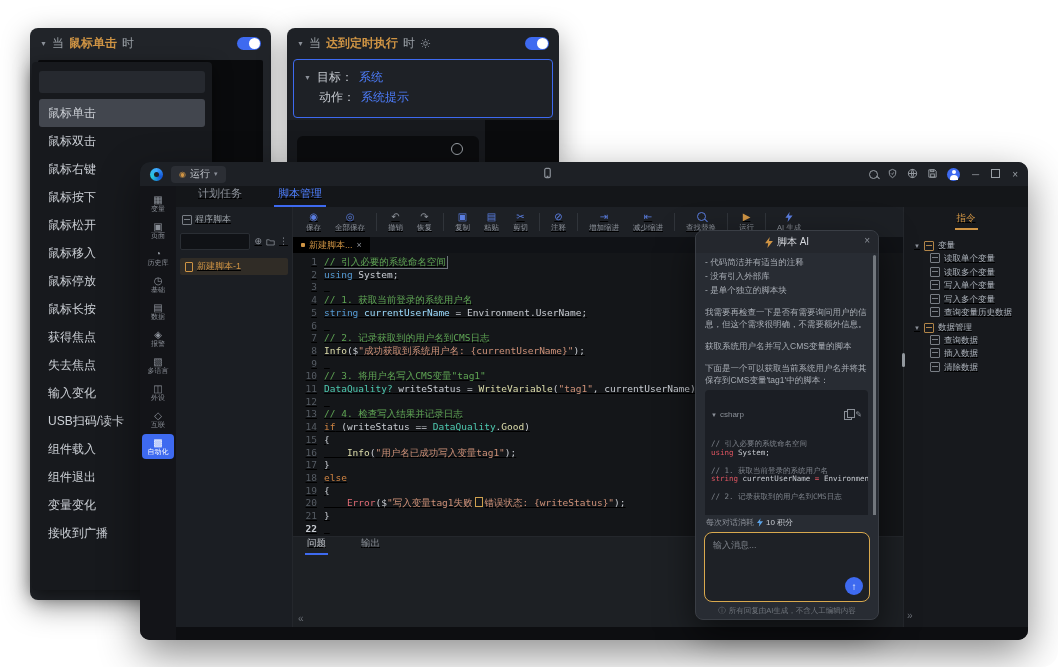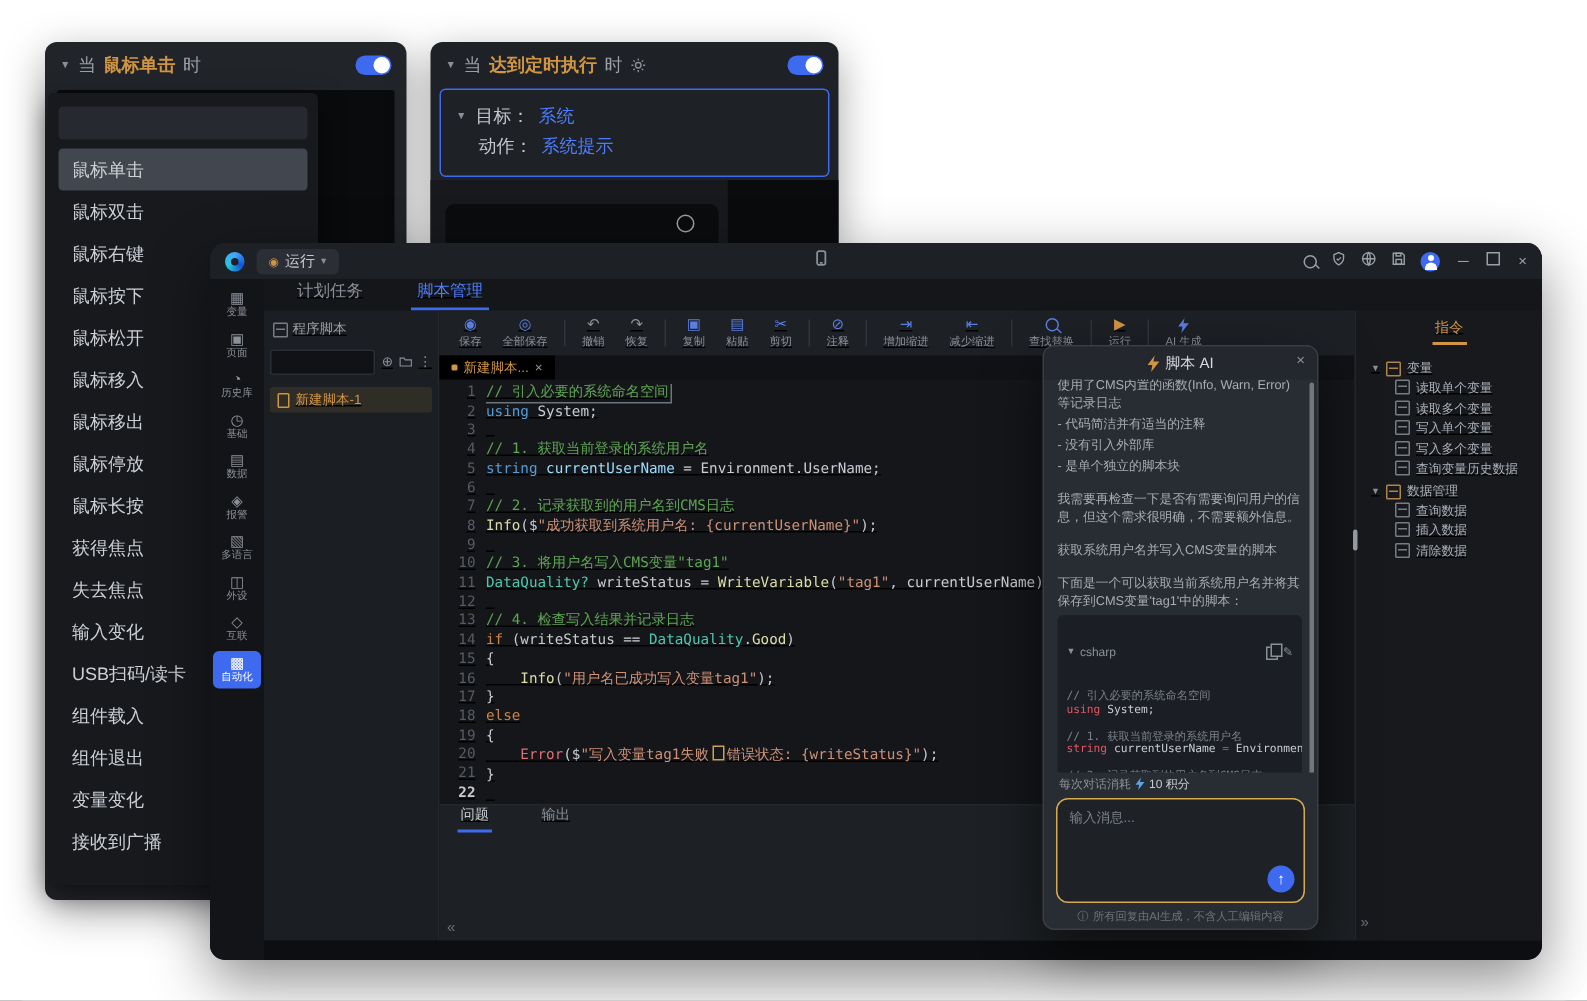--- a/index.html
+++ b/index.html
@@ -167,21 +167,20 @@
     <div class="ep-body"></div>
     <div class="pm-dropdown">
       <div class="pm-search"></div>
       <div id="mouse-list">
           <div class="pm-item sel">鼠标单击</div>
           <div class="pm-item">鼠标双击</div>
           <div class="pm-item">鼠标右键</div>
           <div class="pm-item">鼠标按下</div>
           <div class="pm-item">鼠标松开</div>
           <div class="pm-item">鼠标移入</div>
-          <div class="pm-item">鼠标移出</div>
           <div class="pm-item">鼠标停放</div>
           <div class="pm-item">鼠标长按</div>
           <div class="pm-item">获得焦点</div>
           <div class="pm-item">失去焦点</div>
           <div class="pm-item">输入变化</div>
           <div class="pm-item">USB扫码/读卡</div>
           <div class="pm-item">组件载入</div>
           <div class="pm-item">组件退出</div>
           <div class="pm-item">变量变化</div>
           <div class="pm-item">接收到广播</div>
@@ -512,21 +511,20 @@
       <span style="display:flex;">
         <svg width="8" height="11" viewBox="0 0 10 14">
             <path d="M6 0 L0 8 H4 L3 14 L10 5 H5 Z" fill="#cf9444"></path>
           </svg>
       </span>
       <span>脚本 AI</span>
       <span class="ai-close">×</span>
     </div>
     <div class="ai-chat">
       <div id="ai-messages">
-          <div class="msg clip">使用了CMS内置的函数(Info, Warn, Error)等记录日志</div>
           <div class="msg">- 代码简洁并有适当的注释</div>
           <div class="msg">- 没有引入外部库</div>
           <div class="msg">- 是单个独立的脚本块</div>
           <div class="msg gap">我需要再检查一下是否有需要询问用户的信息，但这个需求很明确，不需要额外信息。</div>
           <div class="msg gap">获取系统用户名并写入CMS变量的脚本</div>
           <div class="msg gap">下面是一个可以获取当前系统用户名并将其保存到CMS变量'tag1'中的脚本：</div>
         </div>
       <div class="ai-code">
         <div class="ai-code-head">
           <span class="caret" style="font-size:6px;">▼</span>

